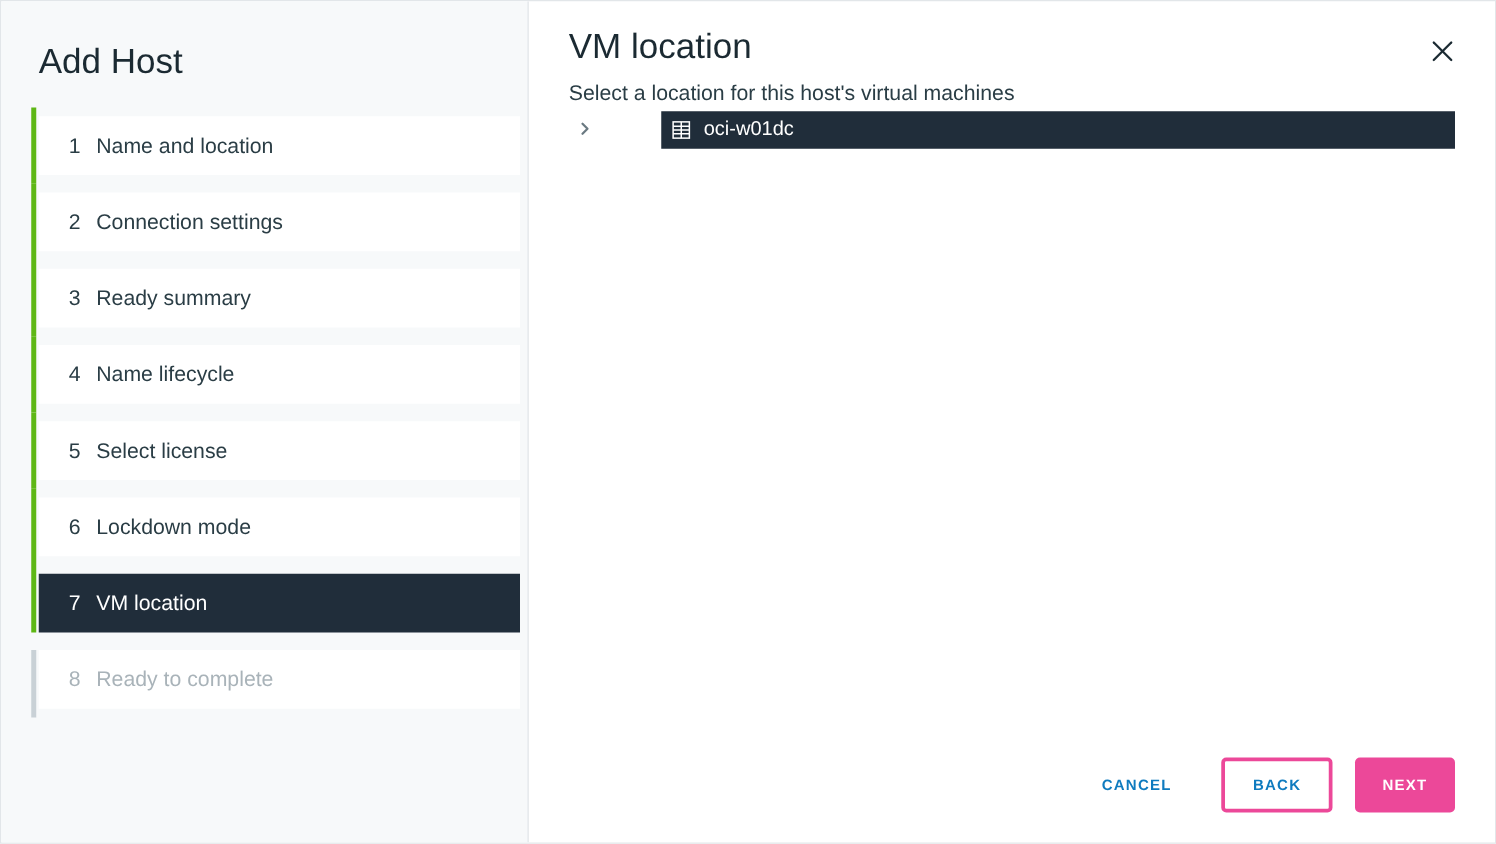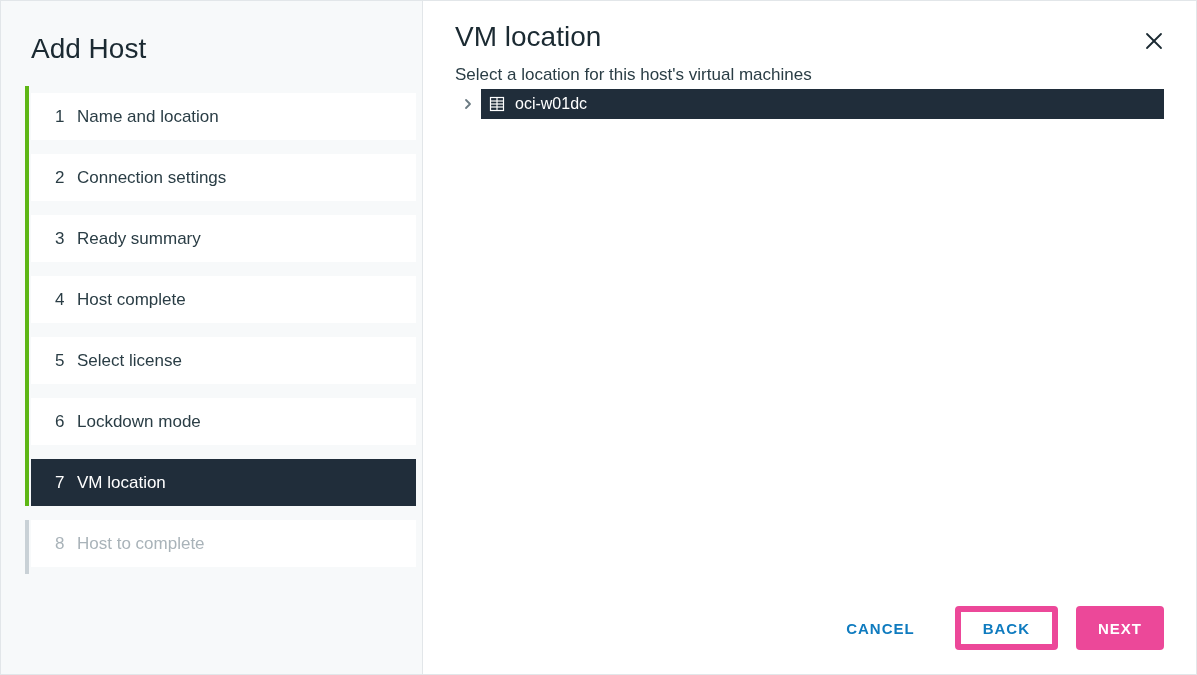--- a/index.html
+++ b/index.html
@@ -105,20 +105,21 @@
     color: #2a3d45;
   }
 
   .tree {
     margin-top: 4px;
   }
   .tree-row {
     display: flex;
     align-items: center;
     height: 30px;
+    gap: 48px;
   }
   .tree-expand {
     width: 26px;
     text-align: center;
     color: #6b7a82;
     font-size: 15px;
     cursor: pointer;
     user-select: none;
   }
   .tree-node {
@@ -143,36 +144,36 @@
     display: flex;
     justify-content: flex-end;
     align-items: center;
     gap: 18px;
     padding-top: 20px;
   }
   .btn {
     height: 44px;
     padding: 0 22px;
     border-radius: 4px;
-    font-size: 15px;
+    font-size: 12px;
     letter-spacing: 1px;
     font-weight: 600;
     cursor: pointer;
     display: inline-flex;
     align-items: center;
     justify-content: center;
     text-transform: uppercase;
     border: none;
     background: transparent;
     text-align: right;
   }
   .btn-link { color: #0f7bbf; }
   .btn-outline {
     color: #0f7bbf;
-    border: 6px solid #ec4899;
+    border: 3px solid #ec4899;
     background: #fff;
   }
   .btn-primary {
     background: #ec4899;
     color: #fff;
   }
 </style>
 </head>
 <body>
 
@@ -190,41 +191,41 @@
       <span>Connection settings</span>
     </div>
 
     <div class="step">
       <span class="num">3</span>
       <span>Ready summary</span>
     </div>
 
     <div class="step">
       <span class="num">4</span>
-      <span>Host complete</span>
+      <span>Name lifecycle</span>
     </div>
 
     <div class="step">
       <span class="num">5</span>
       <span>Select license</span>
     </div>
 
     <div class="step">
       <span class="num">6</span>
       <span>Lockdown mode</span>
     </div>
 
     <div class="step active">
       <span class="num">7</span>
       <span>VM location</span>
     </div>
 
     <div class="step disabled">
       <span class="num">8</span>
-      <span>Host to complete</span>
+      <span>Ready to complete</span>
     </div>
 
   </div>
 </aside>
 
 <main class="main">
 
   <div class="close-btn">
     <span>
       <svg width="18" height="18" viewBox="0 0 18 18" stroke="#1b2a32" stroke-width="1.8" stroke-linecap="round">

